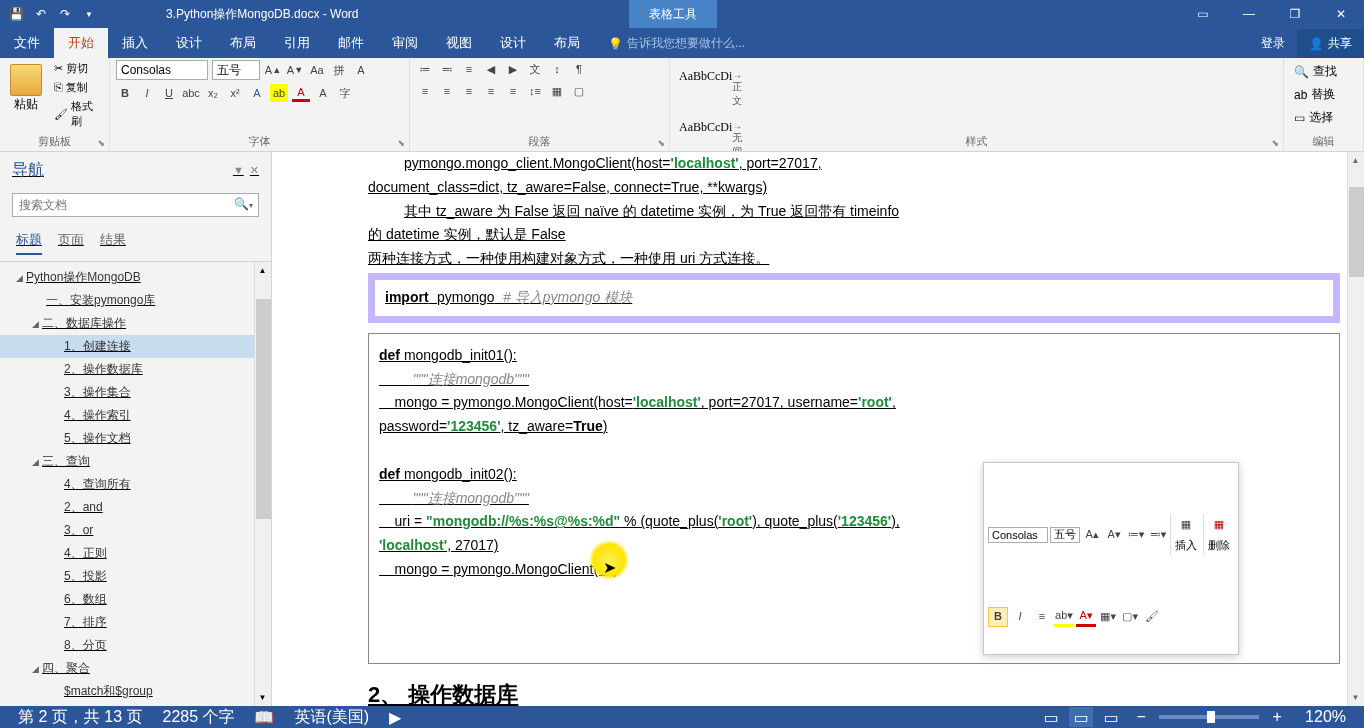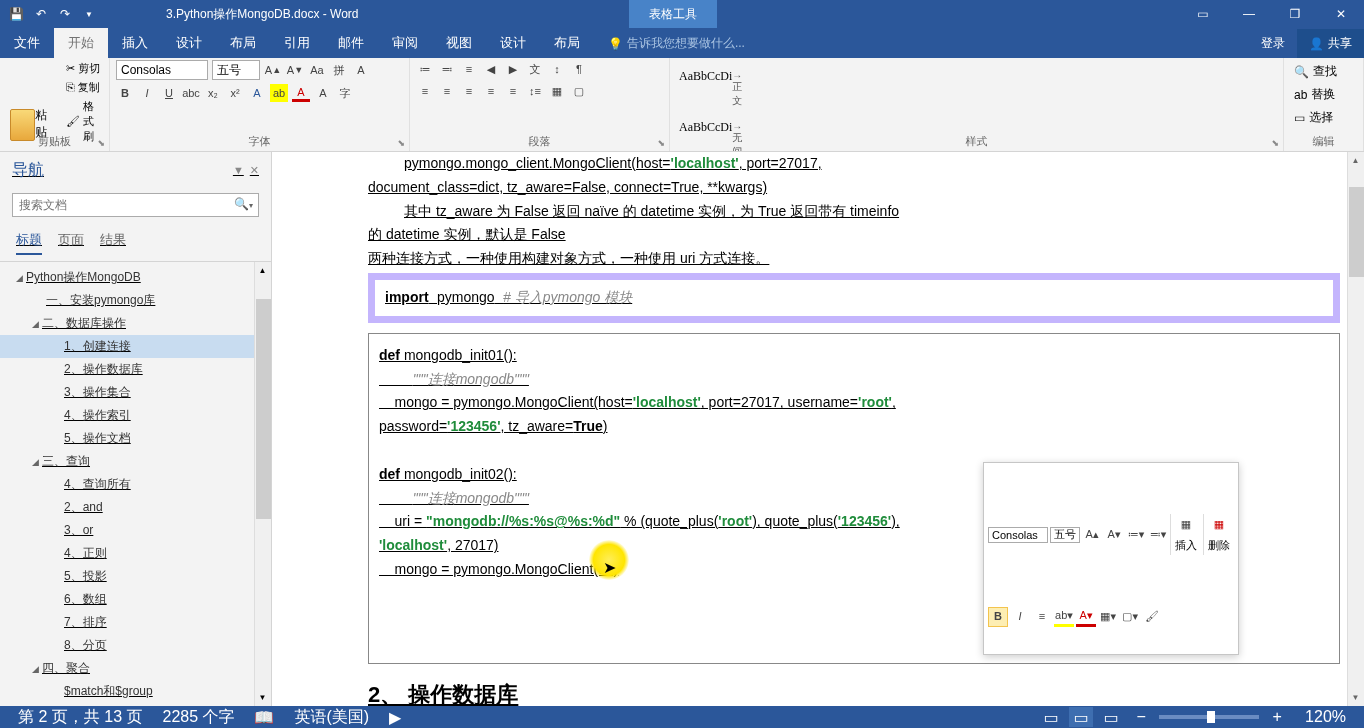--- a/index.html
+++ b/index.html
@@ -8,33 +8,33 @@
 .titlebar { background: #2b579a; height: 28px; display: flex; align-items: center; color: #fff; }
 .titlebar .qat { display: flex; align-items: center; gap: 6px; padding: 0 8px; }
 .titlebar .qat .icon { width: 18px; height: 18px; display: inline-flex; align-items: center; justify-content: center; }
 .titlebar .title { flex: 1; text-align: left; padding-left: 60px; font-size: 12px; }
 .titlebar .table-tools { background: #4883c8; padding: 0 20px; height: 28px; line-height: 28px; font-size: 12px; }
 .titlebar .wincontrols { display: flex; gap: 0; margin-left: auto; }
 .titlebar .wincontrols .btn { width: 46px; height: 28px; display: flex; align-items: center; justify-content: center; font-size: 12px; }
 
 .tabs { background: #2b579a; height: 30px; display: flex; align-items: flex-end; color: #fff; }
 .tabs .tab { padding: 6px 14px; font-size: 13px; cursor: pointer; }
-.tabs .tab.active { background: #f3f3f3; color: #737373; }
+.tabs .tab.active { background: #f3f3f3; color: #c2410c; }
 .tabs .tellme { color: #a9c3e2; padding: 6px 14px; display: flex; align-items: center; gap: 4px; }
 .tabs .right { margin-left: auto; display: flex; align-items: center; }
 .tabs .right .login { padding: 6px 12px; }
 .tabs .right .share { background: #1e4e8c; padding: 6px 12px; display: flex; align-items: center; gap: 4px; }
 
 .ribbon { background: #f3f3f3; height: 94px; display: flex; border-bottom: 1px solid #d4d4d4; }
 .ribbon-group { border-right: 1px solid #e0e0e0; padding: 2px 6px; display: flex; flex-direction: column; height: 100%; position: relative; }
 .ribbon-group-label { font-size: 11px; color: #666; text-align: center; position: absolute; bottom: 2px; left: 0; right: 0; }
 .ribbon-group-label .launcher { position: absolute; right: 4px; bottom: 1px; font-size: 9px; color: #888; }
 
 .clipboard-group { width: 110px; }
-.clipboard-group .paste-btn { display: flex; align-items: flex-end; padding: 4px; }
+.clipboard-group .paste-btn { display: flex; flex-direction: column; align-items: center; padding: 4px; }
 .clipboard-group .paste-icon { width: 32px; height: 32px; background: linear-gradient(#f9d978, #e8a83c); border: 1px solid #c88a2a; border-radius: 2px; position: relative; }
 .clipboard-group .mini-btns { display: flex; flex-direction: column; gap: 2px; font-size: 11px; }
 .clipboard-row { display: flex; gap: 6px; }
 .mini-btn { display: flex; align-items: center; gap: 3px; padding: 1px 2px; }
 
 .font-group { width: 300px; }
 .font-row { display: flex; align-items: center; gap: 4px; margin-bottom: 4px; }
 .font-name { width: 92px; border: 1px solid #ababab; background: #fff; padding: 2px 4px; font-size: 12px; }
 .font-size { width: 48px; border: 1px solid #ababab; background: #fff; padding: 2px 4px; font-size: 12px; }
 .tiny-btn { width: 18px; height: 18px; display: inline-flex; align-items: center; justify-content: center; font-size: 11px; color: #444; }

